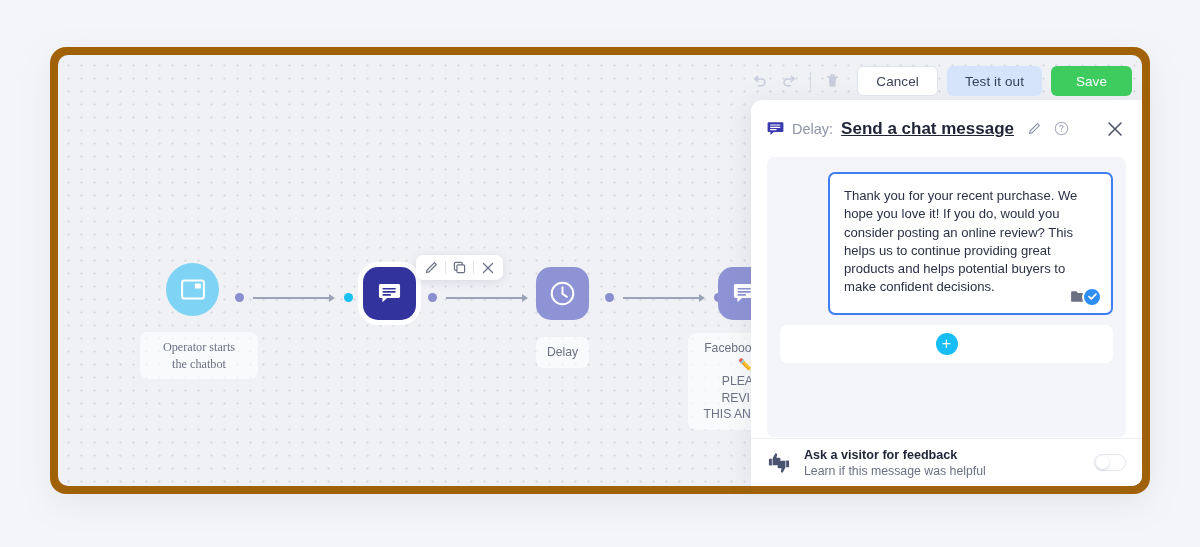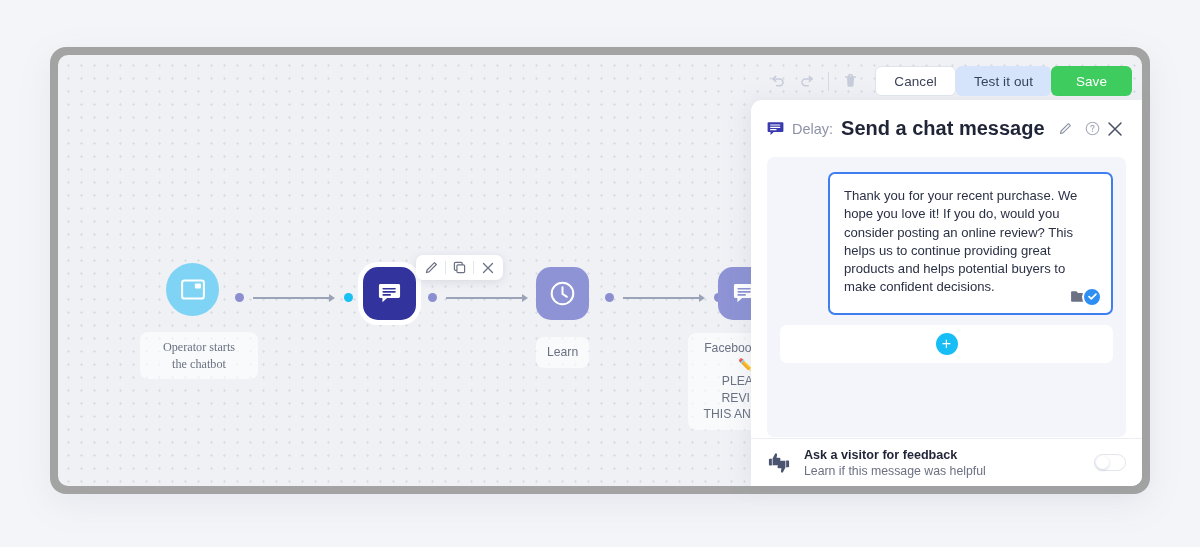--- a/index.html
+++ b/index.html
@@ -13,21 +13,21 @@
     position: relative;
   }
 
   
   #app-card {
     position: absolute;
     left: 50px;
     top: 47px;
     width: 1100px;
     height: 447px;
-    background: #a3a3a3;
+    background: #a16207;
     border-radius: 16px;
     box-shadow: 0 10px 34px rgba(110,120,150,0.10);
     padding: 8px;
   }
 
   
   #canvas {
     position: absolute;
     left: 8px;
     top: 8px;
@@ -75,26 +75,28 @@
   #cancel-button {
     background: #ffffff;
     border: 1px solid #dfe3ec;
     color: #3c4257;
     margin-left: 10px;
     min-width: 81px;
   }
   #test-button {
     background: #d6e4fb;
     color: #37415a;
+    margin-left: 9px;
     min-width: 82px;
     text-align: center;
   }
   #save-button {
     background: #3ecc5f;
     color: #ffffff;
+    margin-left: 9px;
     min-width: 81px;
   }
 
   
   .node {
     position: absolute;
     display: flex; align-items: center; justify-content: center;
     z-index: 10;
   }
   .node-icon {
@@ -166,21 +168,21 @@
     z-index: 35;
     overflow: hidden;
   }
   #panel-header {
     height: 57px;
     display: flex; align-items: center;
     padding: 0 15px 0 16px;
   }
   #panel-title { display: flex; align-items: center; gap: 8px; flex: 1; }
   .panel-action-word { color: #8d93a6; font-size: 14.5px; }
-  .panel-action-name { color: #1f2437; font-size: 20px; font-weight: bold; }
+  .panel-action-name { color: #1f2437; font-size: 17px; font-weight: bold; text-decoration: underline; }
 
   #panel-body {
     margin: 0 16px;
     background: #f4f5fa;
     border-radius: 7px;
     height: 280px;
     padding: 15px 13px 0 13px;
     position: relative;
   }
 
@@ -357,21 +359,21 @@
     </div>
 
     <div class="node" style="left:478px; top:212px;">
       <div class="node-icon node-rsq" style="background:#8d93d4;">
         <svg width="27" height="27" viewBox="0 0 28 28" fill="none">
           <circle cx="14" cy="14" r="11.2" stroke="#ffffff" stroke-width="2.1"></circle>
           <path d="M14 7.6V14.4L18.6 17.4" stroke="#ffffff" stroke-width="2.1" stroke-linecap="round" stroke-linejoin="round"></path>
         </svg>
       </div>
     </div>
-    <div class="node-label" style="left:478px; top:282px; width:53px;">Learn</div>
+    <div class="node-label" style="left:478px; top:282px; width:53px;">Delay</div>
 
     <div class="conn" style="left:547px; top:238px;">
       <div class="dot"></div>
       <div class="conn-gap"></div>
       <div class="conn-line" style="width:76px;"></div>
       <div class="conn-arrow"></div>
       <div class="conn-gap"></div>
       <div class="dot"></div>
     </div>
 

